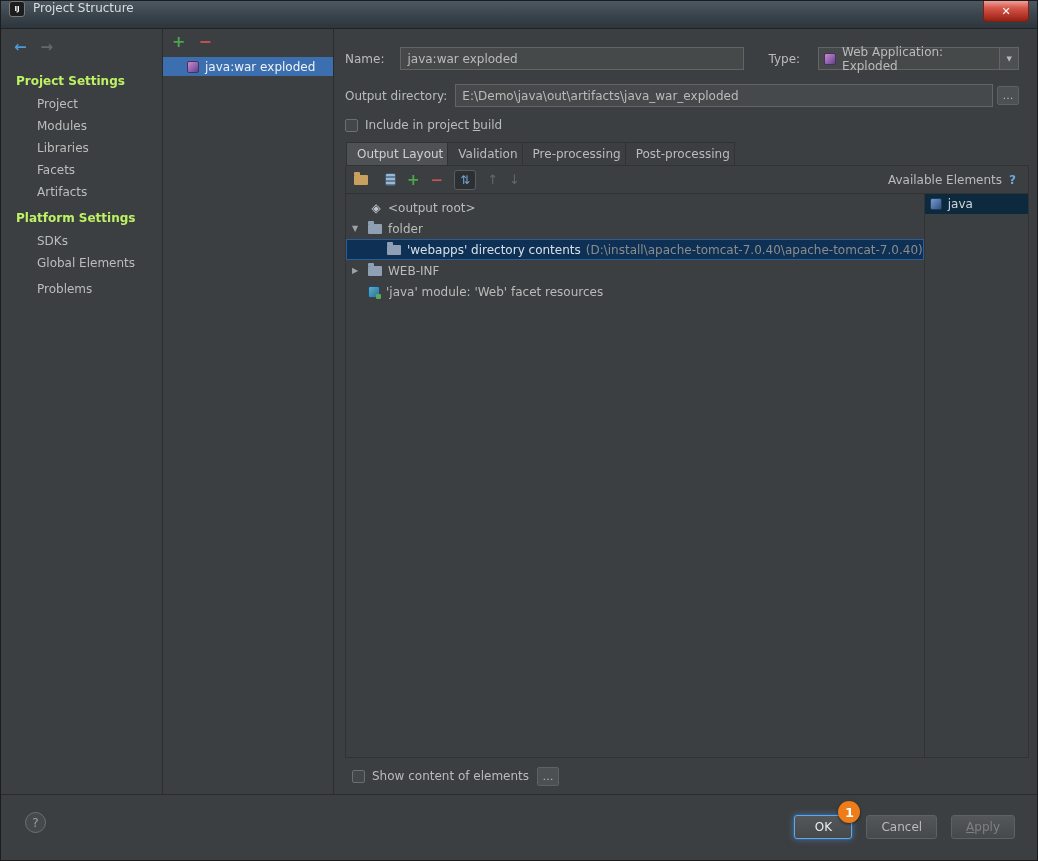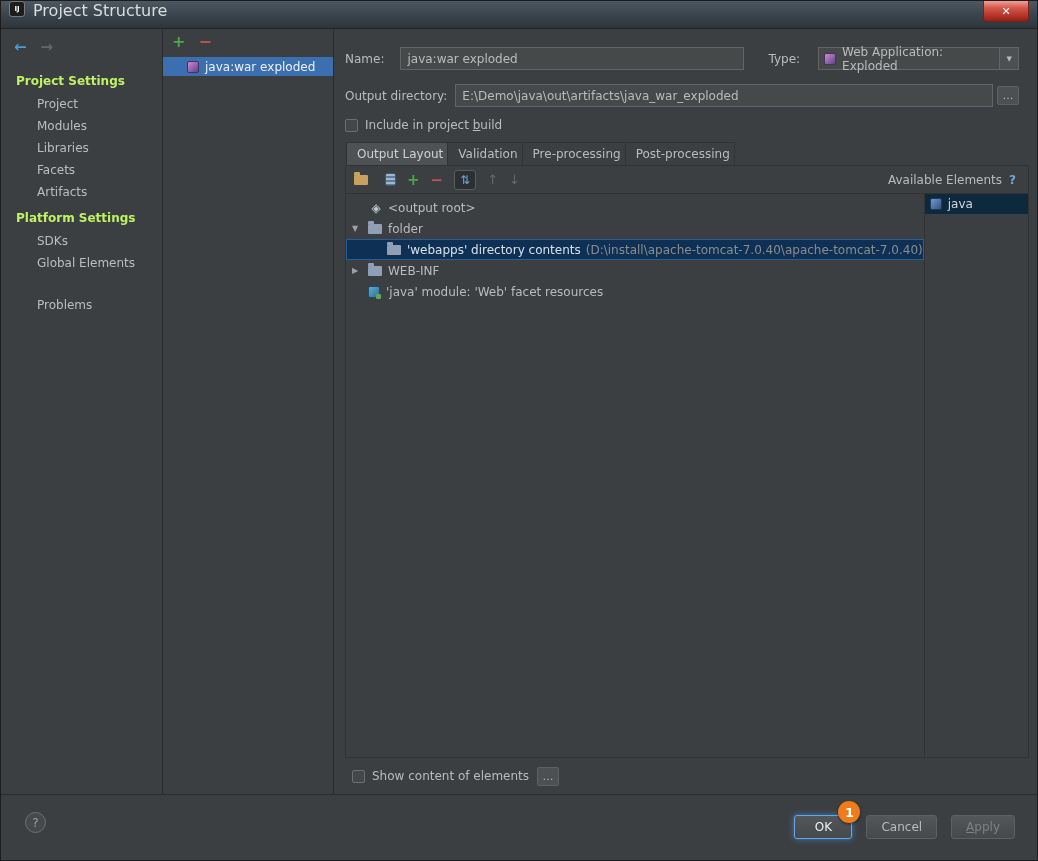--- a/index.html
+++ b/index.html
@@ -6,38 +6,38 @@
   html,body { background:#2b2b2b; }
   body { font-family: "DejaVu Sans", "Liberation Sans", sans-serif; font-size:12px; color:#bbbbbb; }
   .window { position:relative; width:1038px; height:861px; background:#3c3f41; overflow:hidden; border:1px solid #1c1c1c; }
 
   
   .titlebar { position:absolute; top:0; left:0; right:0; height:28px;
     background:linear-gradient(180deg,#4c5862 0%,#39434b 55%,#2e363c 100%);
     border-bottom:1px solid #1f2428; display:flex; align-items:flex-start; padding-left:8px; }
   .logo { width:16px; height:16px; background:#1d1d1d; border:1px solid #7a7a7a; border-radius:3px;
     color:#fff; font-size:7px; font-weight:bold; display:flex; align-items:center; justify-content:center; }
-  .title-text { margin-left:8px; color:#d8dde2; font-size:16px; }
+  .title-text { margin-left:8px; color:#d8dde2; font-size:12px; }
   .close-btn { position:absolute; top:0; right:8px; width:46px; height:21px;
     background:linear-gradient(180deg,#efa09a 0%,#d6564a 35%,#b23327 75%,#8f2317 100%);
     border:1px solid #7c1f15; border-top:none; border-radius:0 0 4px 4px;
     color:#fff; font-size:11px; display:flex; align-items:center; justify-content:center; cursor:pointer; }
 
   
   .sidebar { position:absolute; top:28px; left:0; width:162px; bottom:66px; border-right:1px solid #2b2b2b; }
   .col2    { position:absolute; top:28px; left:162px; width:171px; bottom:66px; border-right:1px solid #2b2b2b; }
   .main    { position:absolute; top:28px; left:333px; right:0; bottom:66px; display:flex; flex-direction:column; padding:18px 8px 6px 11px; }
 
   
   .nav-arrows { display:flex; gap:14px; padding:9px 0 10px 13px; font-size:15px; font-weight:bold; }
   .nav-back { color:#4b9bd5; cursor:pointer; }
   .nav-fwd  { color:#63686b; }
   .sb-header { font-weight:bold; color:#bef264; padding:8px 0 5px 15px; }
   .sb-item { padding:4px 0 4px 36px; color:#bdbdbd; cursor:pointer; }
-  .sb-problems { margin-top:20px; }
+  .sb-problems { margin-top:4px; }
 
   
   .col2-toolbar { display:flex; align-items:center; gap:13px; padding:6px 0 8px 9px; font-size:16px; font-weight:bold; }
   .tool-add { color:#4ca64c; cursor:pointer; line-height:14px; }
   .tool-remove { color:#c75450; cursor:pointer; line-height:14px; }
   .artifact-row { height:19px; display:flex; align-items:center; padding-left:24px; background:#3c6fb0; color:#eef2f6; cursor:pointer; }
 
   
   .icon-artifact { display:inline-block; width:12px; height:12px; border-radius:2px; margin-right:6px; flex:0 0 auto;
     background:linear-gradient(135deg,#d08ac2 0%,#8a5fae 60%,#5f4380 100%); border:1px solid #47315f; }

